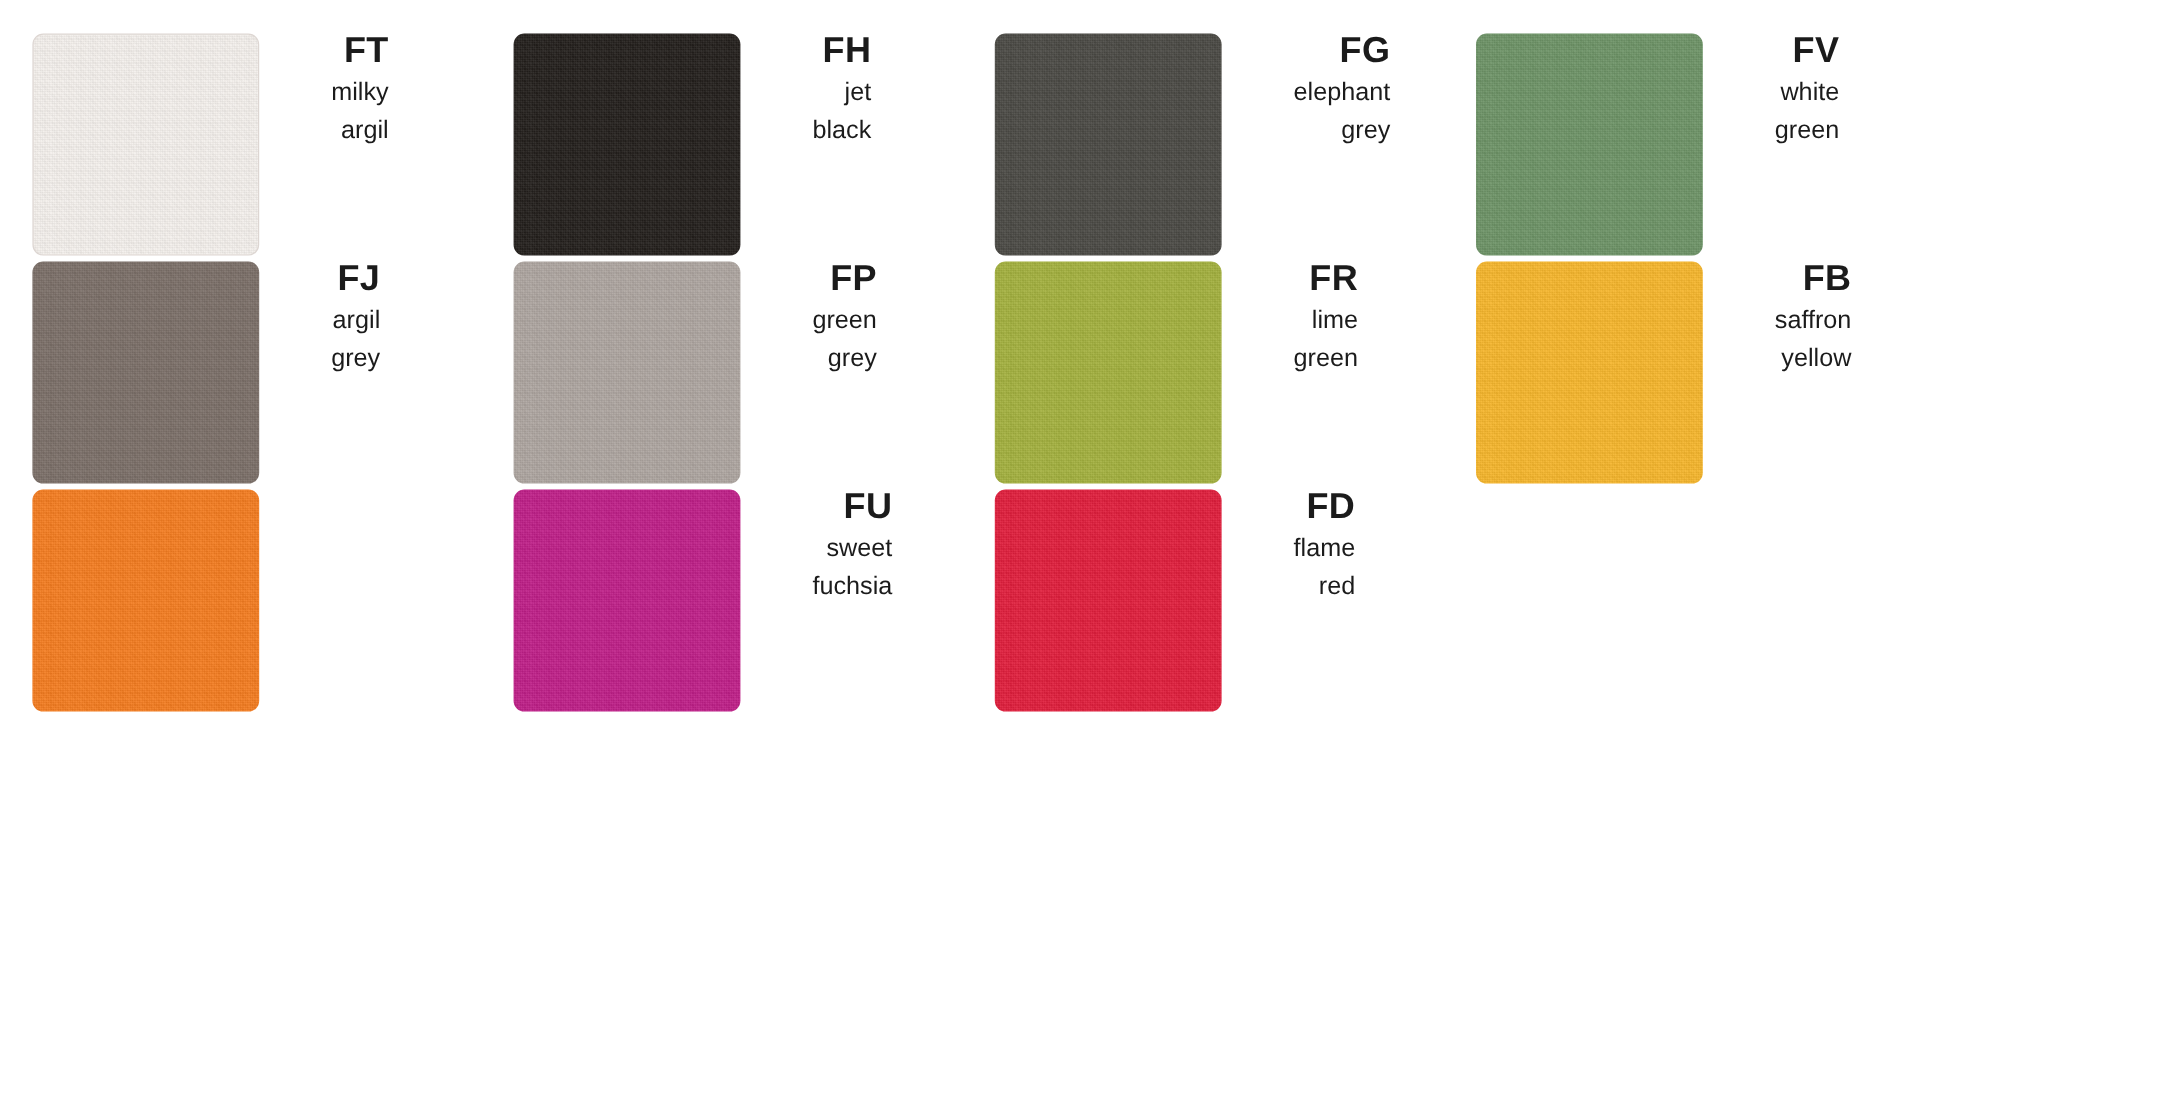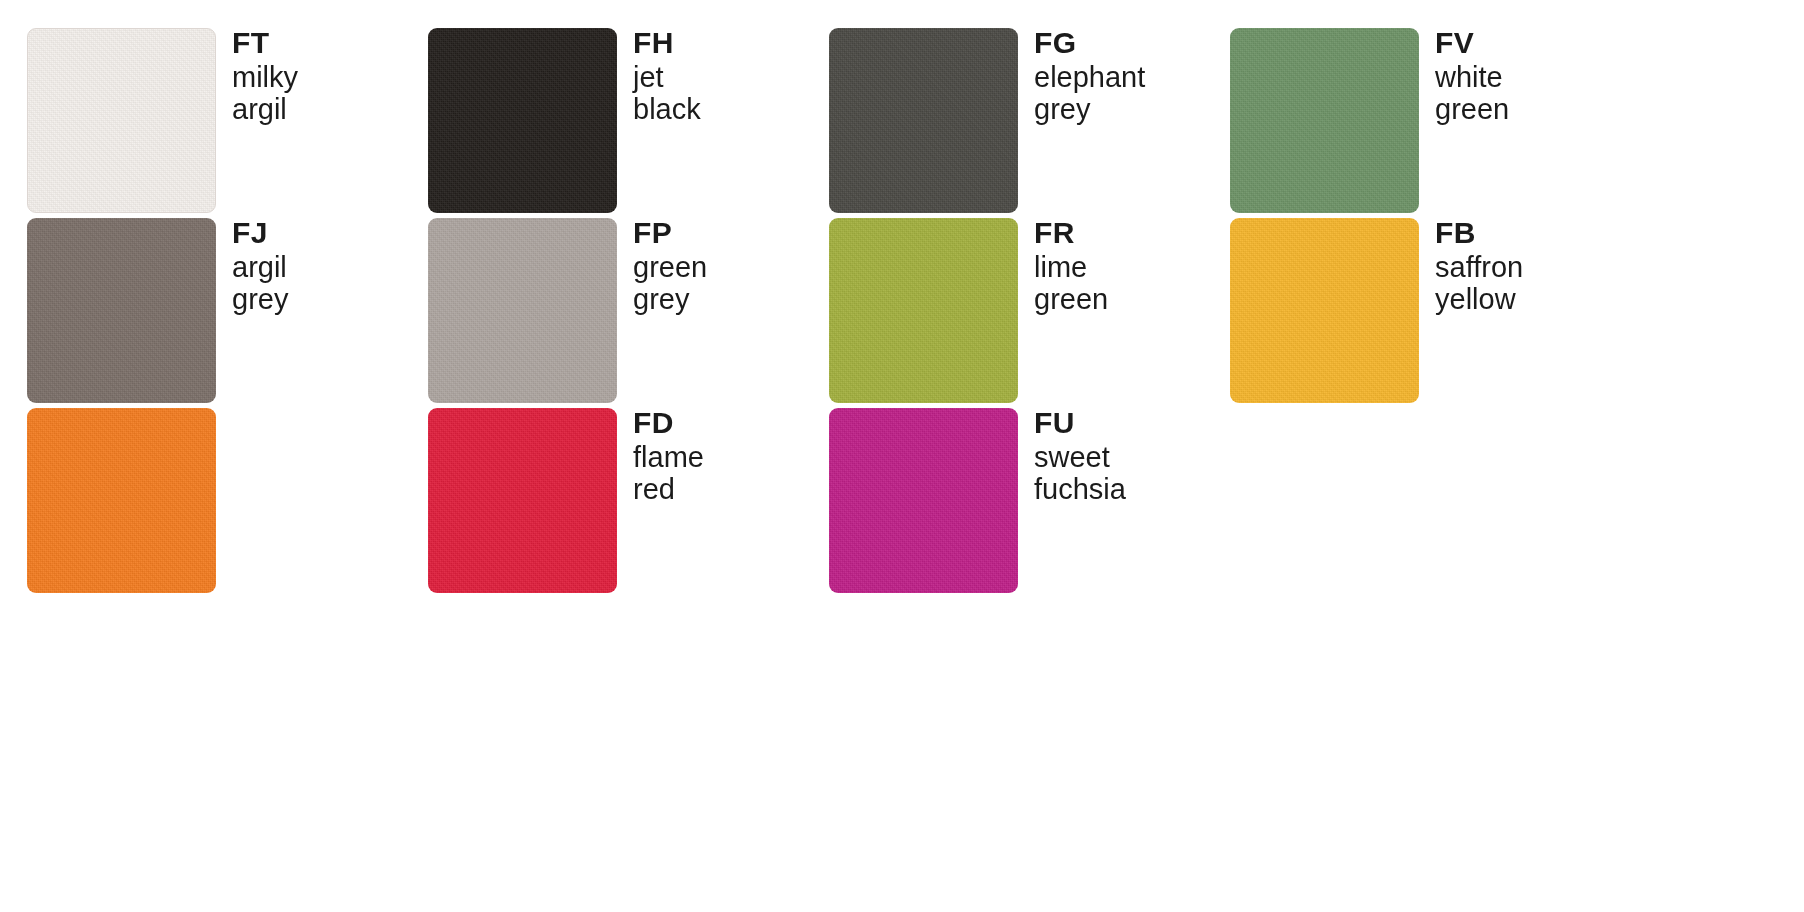--- a/index.html
+++ b/index.html
@@ -19,20 +19,21 @@
     position: relative;
     width: 1804px;
     height: 732px;
     display: grid;
     grid-template-columns: repeat(4, 401px);
     grid-template-rows: repeat(4, 190px);
     column-gap: 0px;
     row-gap: 0px;
     padding: 28px 0 0 27px;
     box-sizing: border-box;
+    text-align: right;
   }
 
   .swatch-card {
     display: flex;
     flex-direction: row;
     align-items: flex-start;
     width: 401px;
     height: 190px;
   }
 
@@ -92,24 +93,25 @@
     color: #1b1b1b;
     line-height: 36px;
     margin-top: -3px;
     white-space: nowrap;
   }
 
   .swatch-name-line {
     display: block;
     font-family: "Liberation Sans", sans-serif;
     font-weight: normal;
-    font-size: 29px;
+    font-size: 21px;
     color: #1b1b1b;
     line-height: 32px;
     white-space: nowrap;
+    margin-left: 44px;
   }
 
   .empty-cell {
     width: 401px;
     height: 190px;
   }
 </style>
 </head>
 <body>
 
@@ -175,31 +177,31 @@
       <div class="swatch-text">
         <span class="swatch-code">FB</span>
         <span class="swatch-name-line">saffron</span>
         <span class="swatch-name-line">yellow</span>
       </div>
     </div>
     <div class="swatch-card">
       <div class="swatch-chip" style="background-color: rgb(244, 124, 32);"></div>
     </div>
     <div class="swatch-card">
+      <div class="swatch-chip" style="background-color: rgb(191, 31, 136);"></div>
+      <div class="swatch-text">
+        <span class="swatch-code">FU</span>
+        <span class="swatch-name-line">sweet</span>
+        <span class="swatch-name-line">fuchsia</span>
+      </div>
+    </div>
+    <div class="swatch-card">
       <div class="swatch-chip" style="background-color: rgb(224, 30, 60);"></div>
       <div class="swatch-text">
         <span class="swatch-code">FD</span>
         <span class="swatch-name-line">flame</span>
         <span class="swatch-name-line">red</span>
-      </div>
-    </div>
-    <div class="swatch-card">
-      <div class="swatch-chip" style="background-color: rgb(191, 31, 136);"></div>
-      <div class="swatch-text">
-        <span class="swatch-code">FU</span>
-        <span class="swatch-name-line">sweet</span>
-        <span class="swatch-name-line">fuchsia</span>
       </div>
     </div>
     <div class="empty-cell"></div>
     <div class="empty-cell"></div>
     <div class="empty-cell"></div>
   </div>
 
 </body></html>

